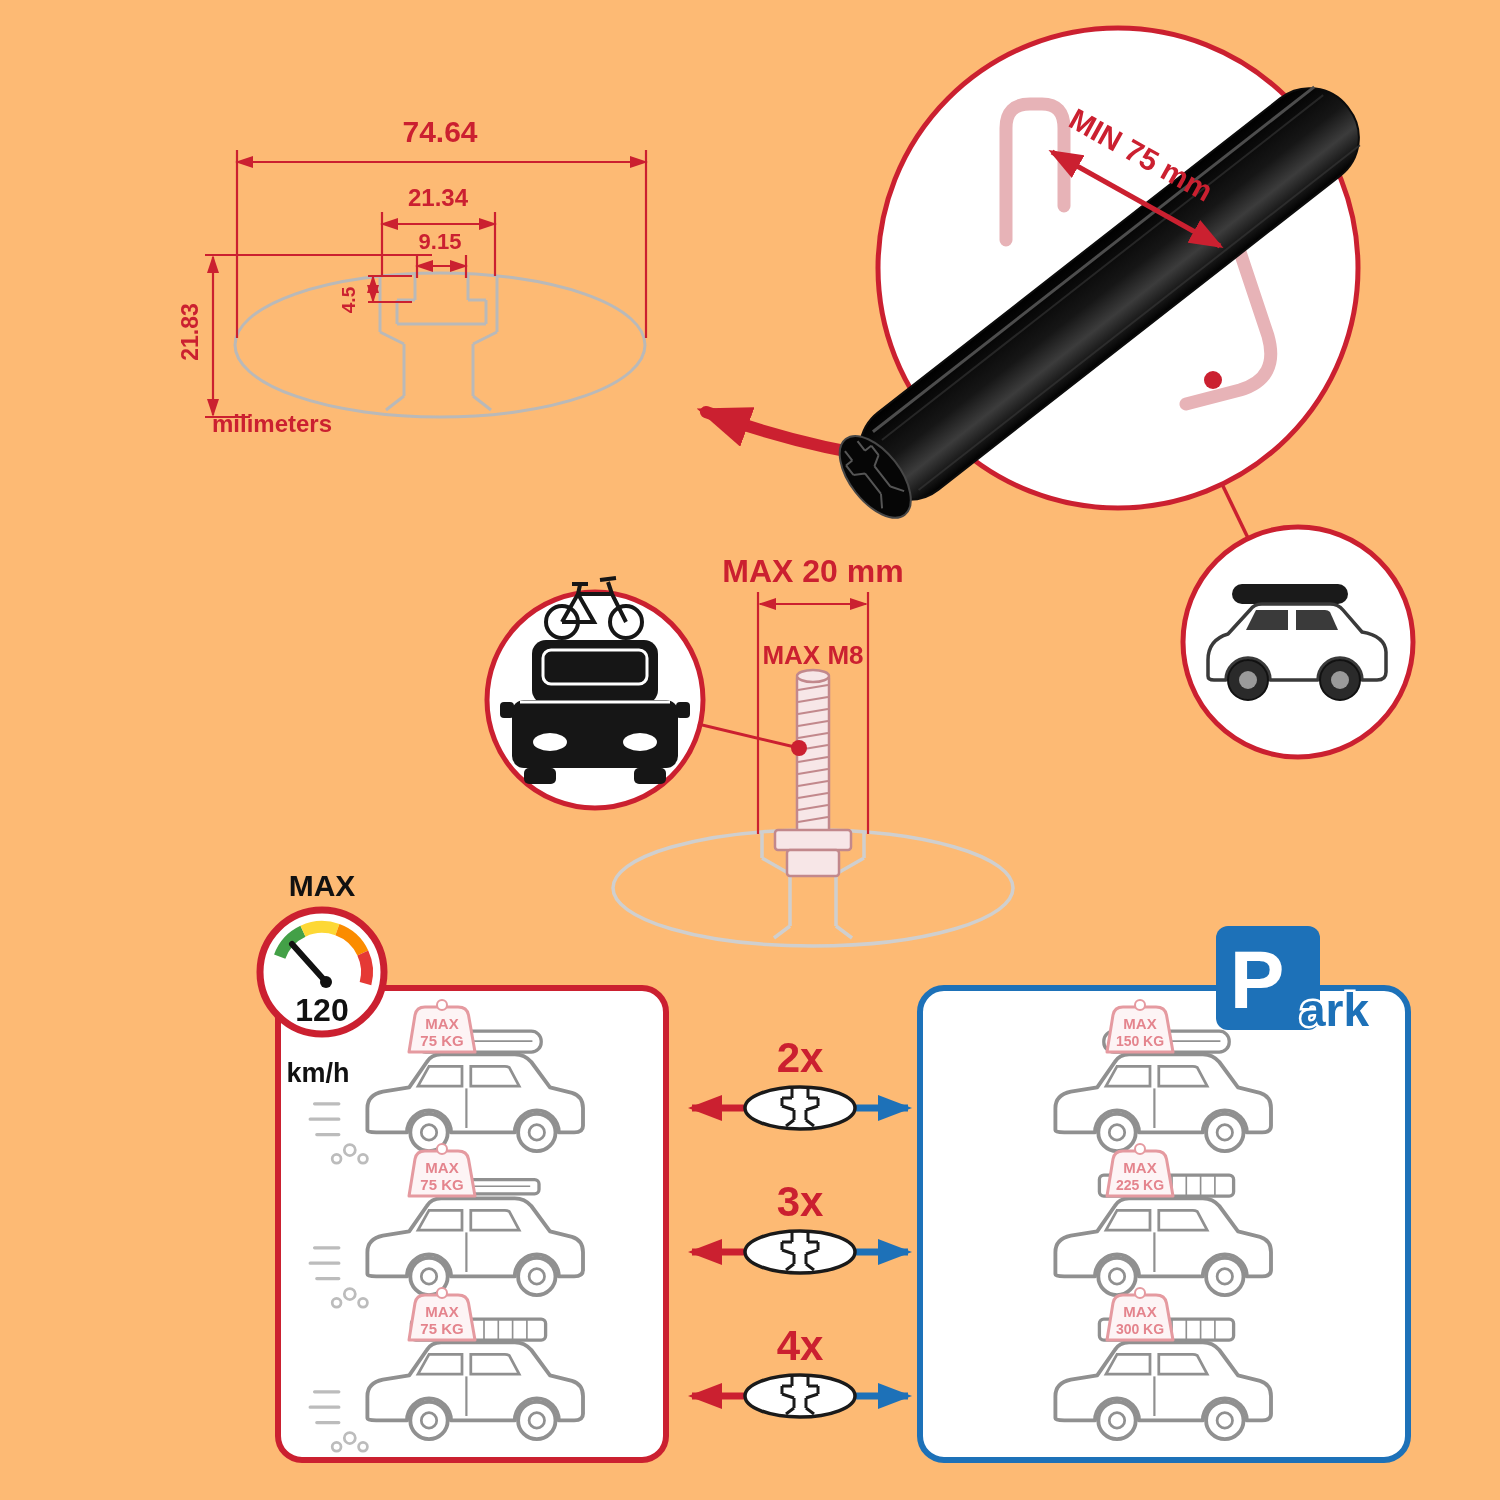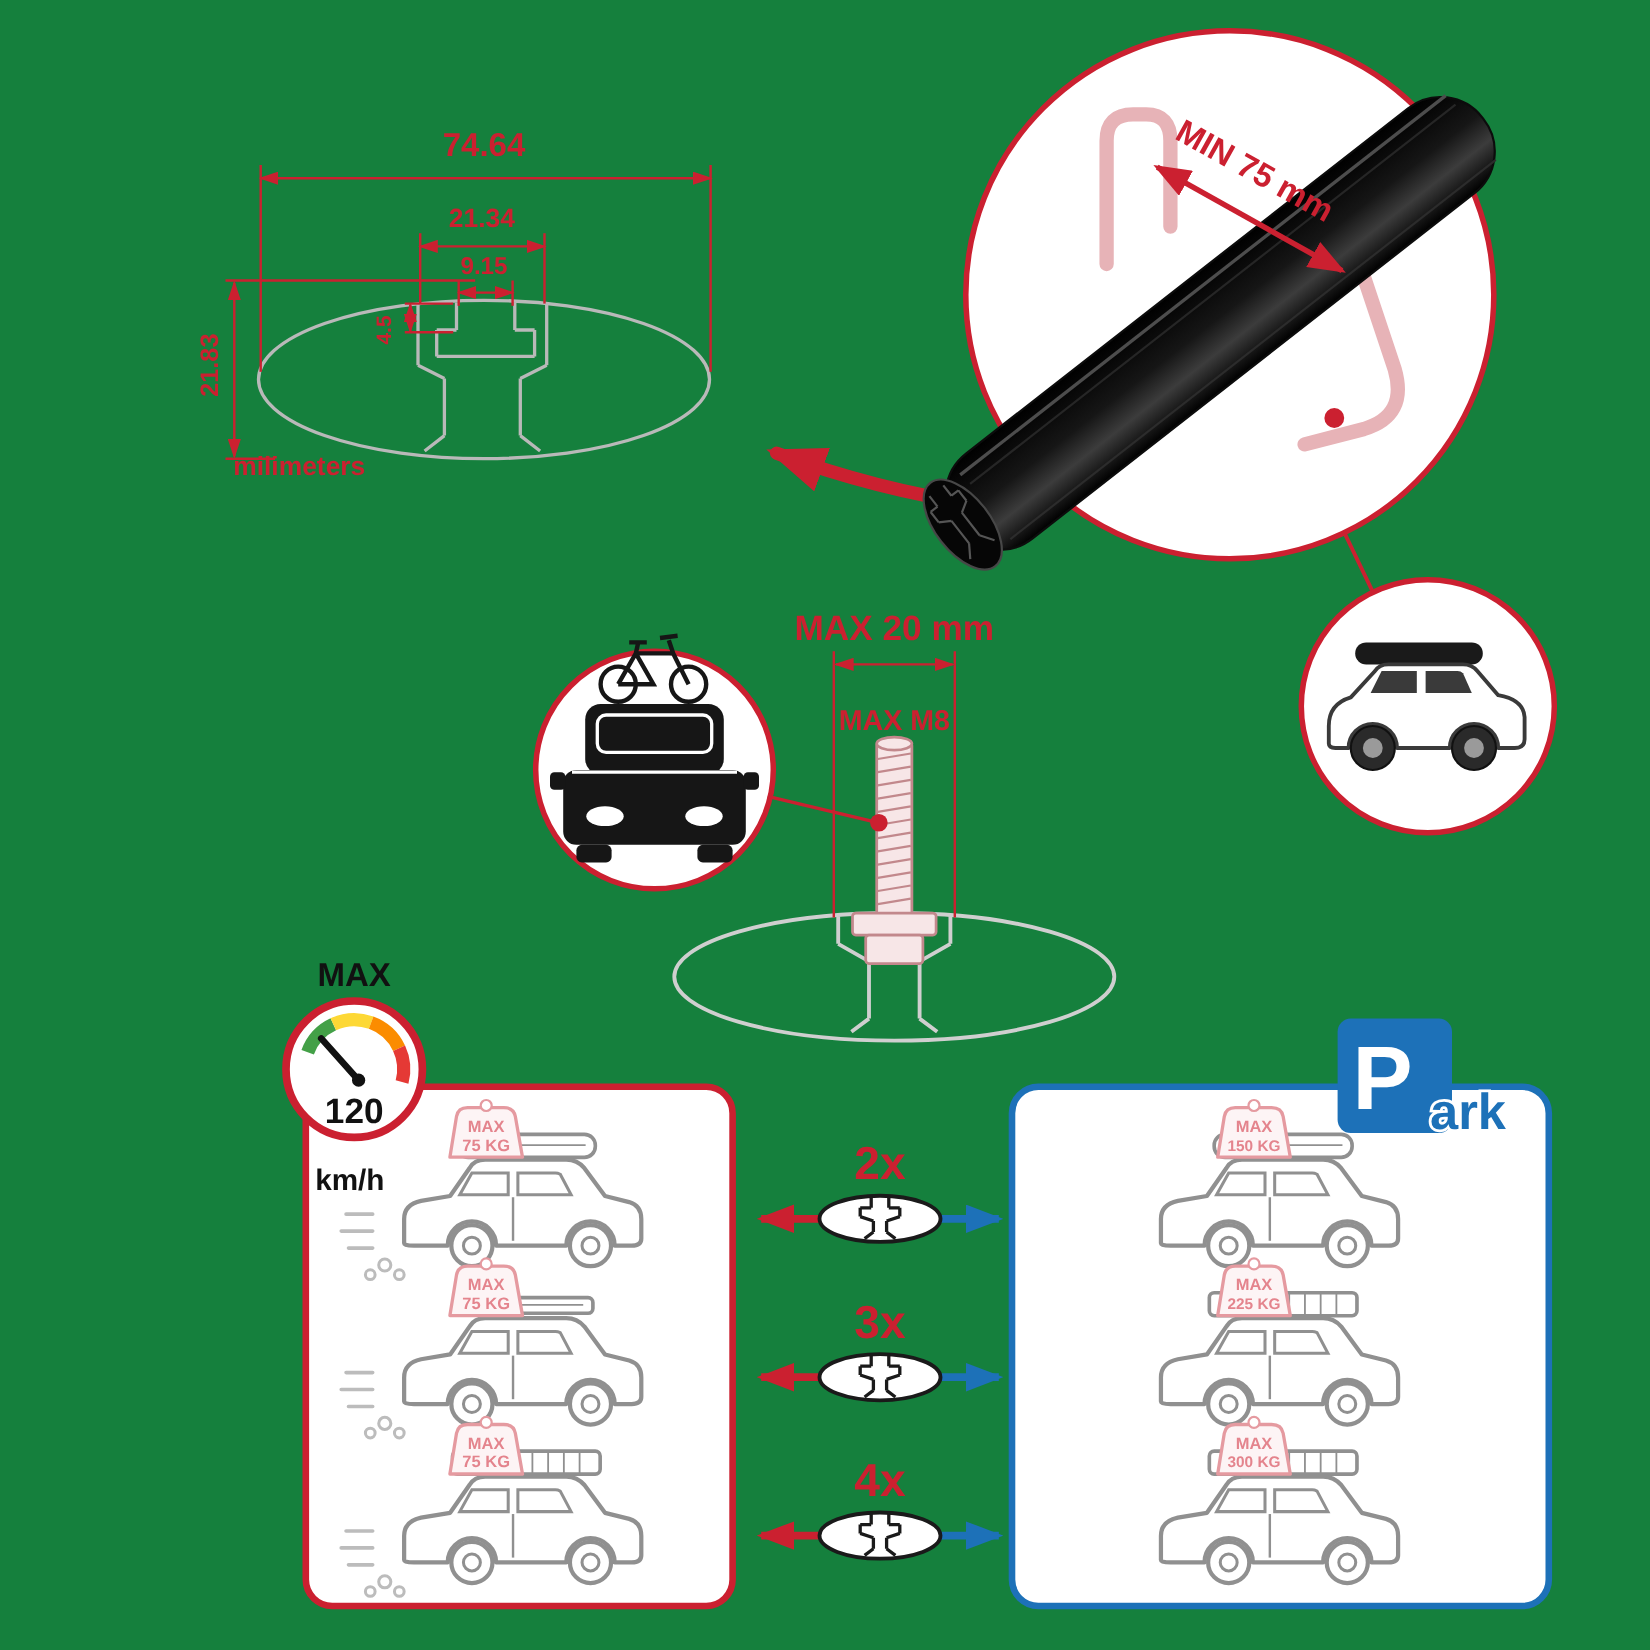--- a/index.html
+++ b/index.html
@@ -1,16 +1,16 @@
 <!DOCTYPE html>
 <html><head>
 <meta charset="utf-8">
 <style>
   html,body{margin:0;padding:0;background:#fff;}
-  .canvas{position:relative;width:1500px;height:1500px;background:#15803d;overflow:hidden;}
+  .canvas{position:relative;width:1500px;height:1500px;background:#fdba74;overflow:hidden;}
   svg text{font-family:"Liberation Sans","DejaVu Sans",sans-serif;font-weight:700;}
   .red{fill:#cb2030}
   .blk{fill:#111}
   .pink{fill:#e4848d}
   .white{fill:#fff}
 </style>
 </head>
 <body>
 
 <div class="canvas">

